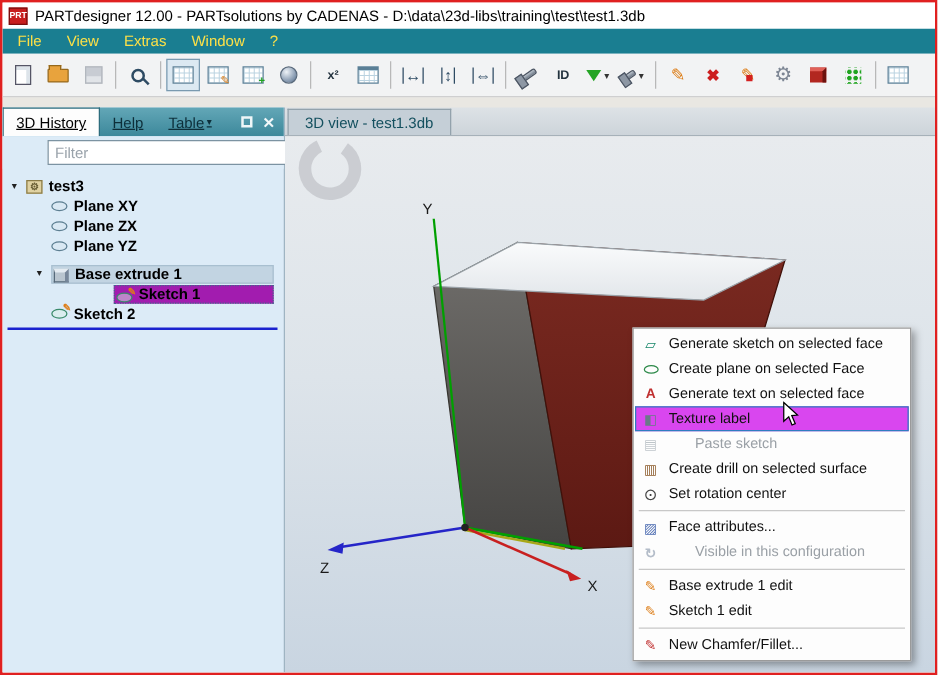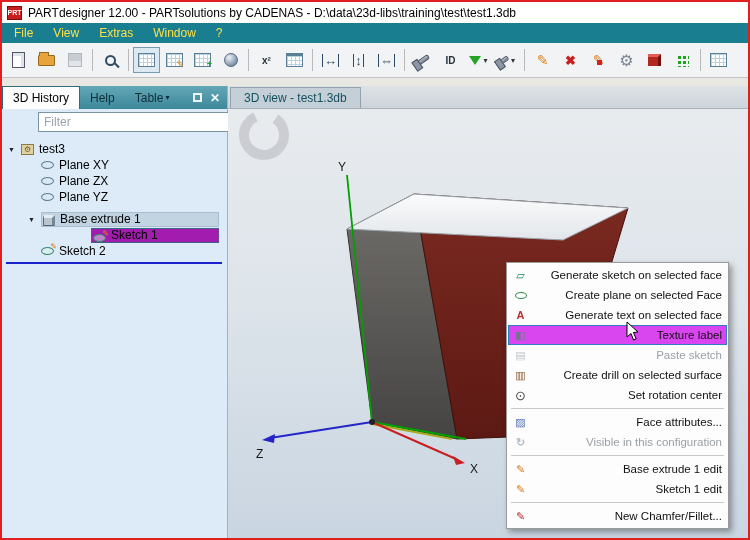--- a/index.html
+++ b/index.html
@@ -43,29 +43,29 @@
   .i-dots { width:13px; height:13px; background-image:radial-gradient(#1fa41f 1.6px, transparent 1.8px); background-size:5px 5px; background-position:1px 1px; }
   .editmark { position:relative; }
   .editmark::after { content:""; position:absolute; right:2px; bottom:3px; width:5px; height:5px; background:#d42020; }
 
   
   .content { position:absolute; top:76px; left:0; right:0; bottom:0; display:flex; background:#e9e7e2; padding-top:8px; }
 
   
   .left-panel { width:226px; display:flex; flex-direction:column; background:#dcebf7; border-right:1px solid #9fb4c2; }
   .panel-tabs { height:23px; background:linear-gradient(#63a7b7,#3c889b); display:flex; align-items:stretch; }
-  .panel-tab { display:flex; align-items:center; padding:0 10px; font-size:12px; color:#0d2f3a; }
+  .panel-tab { display:flex; align-items:center; padding:0 10px; font-size:12px; color:#0d2f3a;text-decoration:underline; }
   .panel-tab.active { background:#fdfdfd; color:#000; border:1px solid #2c6c7d; border-bottom:none; }
   .panel-head-controls { margin-left:auto; display:flex; align-items:center; gap:8px; padding-right:7px; }
   .pbox { width:9px; height:9px; border:2px solid #eef6f8; }
   .pclose { color:#f2f8fa; font-size:12px; font-weight:bold; line-height:1; }
   .filter-wrap { padding:3px 4px; background:#dcebf7; }
   .filter-input { width:100%; height:20px; border:1px solid #7c93a2; font-size:12px; padding:2px 5px; font-family:"Liberation Sans",sans-serif; background:#fff;margin-left:32px; }
   .filter-input::placeholder { color:#9aa3ab; }
-  .tree { flex:1; padding-top:6px; overflow:hidden; }
+  .tree { flex:1; padding-top:6px; overflow:hidden;font-weight:bold; }
   .trow { height:16px; display:flex; align-items:center; font-size:12px; color:#000; padding-left:6px; white-space:nowrap; }
   .ind1 { padding-left:26px; }
   .ind2 { padding-left:44px; }
   .arrow { width:13px; font-size:7px; color:#222; flex:none; }
   .spacer { width:13px; flex:none; }
   .ticon { margin-right:5px; flex:none; }
   .rowbar { display:flex; align-items:flex-end; height:15px; padding:0 3px 0 1px; flex:1; margin-right:8px; }
   .bar-light { background:#c2d4e2; border:1px solid #a8bfd0; }
   .bar-sel { background:#a21caf; border:1px dotted #41698a;margin-left:32px; }
   .ic-asm { width:13px; height:11px; background:#e0d2a2; border:1px solid #8a7b47; font-size:8px; line-height:9px; text-align:center; color:#6a5f35; }
@@ -79,21 +79,21 @@
 
   
   .main { flex:1; display:flex; flex-direction:column; min-width:0; }
   .view-tabs { height:23px; background:linear-gradient(#dde2e6,#cdd4da); border-bottom:1px solid #a6b1b9; display:flex; align-items:flex-end; padding-left:2px; }
   .view-tab { background:#c5cfd7; border:1px solid #93a2ac; border-bottom:none; padding:3px 13px; font-size:12px; color:#14505f; }
   .viewport { flex:1; position:relative; background:linear-gradient(180deg,#e8ebee 0%, #dde4ea 45%, #c9d5e1 100%); overflow:hidden; }
   .viewport svg.scene { position:absolute; left:0; top:0; }
 
   
   .cmenu { position:absolute; left:278px; top:153px; width:223px; background:#fdfdfd; border:1px solid #9a9a9a; box-shadow:3px 3px 6px rgba(0,0,0,.35); padding:2px 1px; z-index:5; }
-  .cm-item { height:20px; display:flex; align-items:center; gap:7px; padding:0 4px; font-size:11.5px; color:#111; border:1px solid transparent;justify-content:space-between; }
+  .cm-item { height:20px; display:flex; align-items:center; gap:7px; padding:0 4px; font-size:11.5px; color:#111; border:1px solid transparent; }
   .cm-item.hl { background:#d946ef; border:1px solid #2f7cc0; }
   .cm-item.dis .cm-label { color:#9aa0a6;margin-left:21px; }
   .cm-item.dis .cm-ic { opacity:.55; }
   .cm-ic { width:15px; display:flex; align-items:center; justify-content:center; font-size:11px; flex:none; }
   .cm-sep { border-top:1px solid #c8c8c8; margin:3px 3px; }
   .g-sketchface::before { content:"\25B1"; color:#18876a; }
   .g-ellipse { width:12px; height:7px; border:1.5px solid #2e8a4a; border-radius:50%; }
   .g-textface::before { content:"A"; color:#c03030; font-weight:bold; }
   .g-texture::before { content:"\25E7"; color:#6a7a88; }
   .g-paste::before { content:"\25A4"; color:#8c98a0; }

